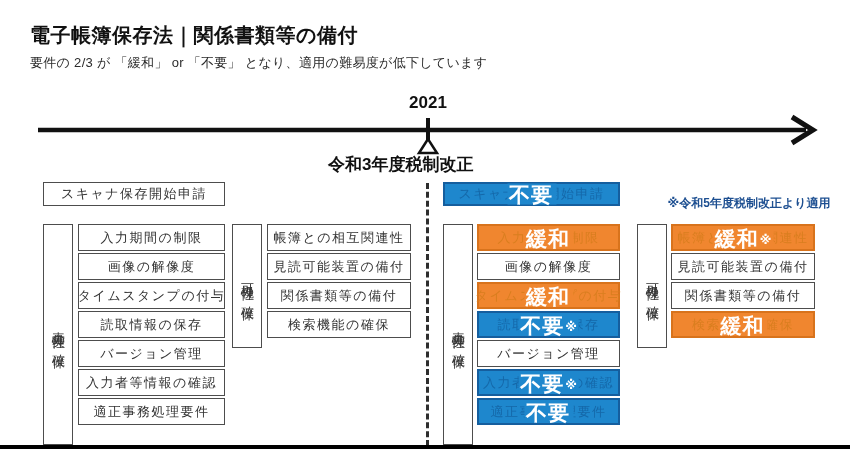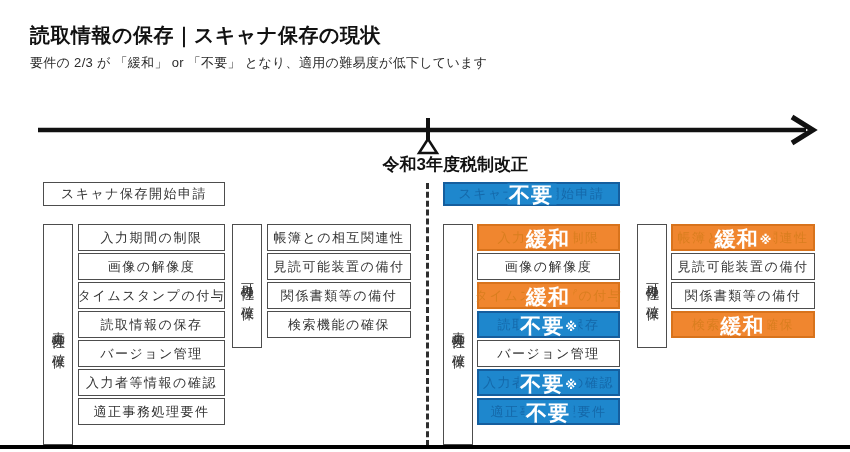--- a/index.html
+++ b/index.html
@@ -5,21 +5,21 @@
   html,body { margin:0; padding:0; background:#fff; }
   .canvas {
     position:relative; width:850px; height:452px; background:#ffffff;
     font-family:"Liberation Sans","DejaVu Sans",sans-serif; overflow:hidden;
   }
   .header { position:absolute; left:30px; top:22px; }
   .title { margin:0; font-size:20px; font-weight:bold; color:#111; letter-spacing:0.5px; }
   .subtitle { margin:5px 0 0; font-size:13px; color:#2b2b2b; letter-spacing:0.3px; }
 
   .year  { position:absolute; left:388px; top:93px;  width:80px;  text-align:center; font-weight:bold; font-size:17px; color:#111; }
-  .event { position:absolute; left:328px; top:153px; width:200px; text-align:right; font-weight:bold; font-size:17px; color:#111; }
+  .event { position:absolute; left:328px; top:153px; width:200px; text-align:left; font-weight:bold; font-size:17px; color:#111; }
   .note  { position:absolute; left:655px; top:195px; width:188px; text-align:center; font-weight:bold; font-size:12px; color:var(--note-text,#1d4f91); }
 
   .tl-svg { position:absolute; left:0; top:112px; }
 
   .divider { position:absolute; left:426px; top:183px; height:263px; width:0; border-left:3px dashed #2e2e2e; }
   .bottom-bar { position:absolute; left:0; top:445px; width:850px; height:4px; background:#000; }
 
   .box {
     position:relative; box-sizing:border-box; height:27px; flex:0 0 27px;
     background:#fff; border:1.4px solid #4d4d4d;
@@ -45,36 +45,38 @@
   .box.relaxed .status { background:var(--relaxed-fill,#f0862f); }
   .st-main { font-size:21px; line-height:1; letter-spacing:1px; }
   .st-suffix { font-size:12px; margin-left:1px; margin-top:5px; letter-spacing:0; }
 </style>
 </head>
 <body>
 
 <div class="canvas">
 
   <div class="header">
-    <h1 class="title">読取情報の保存｜スキャナ保存の現状</h1>
+    <h1 class="title">電子帳簿保存法｜関係書類等の備付</h1>
     <p class="subtitle">要件の 2/3 が 「緩和」 or 「不要」 となり、適用の難易度が低下しています</p>
   </div>
 
+  <div class="year">2021</div>
 
   <svg class="tl-svg" width="850" height="48" aria-hidden="true">
     <line x1="38" y1="18" x2="806" y2="18" stroke="#111" stroke-width="4.5"></line>
     <polyline points="792,5 813,18 792,31" fill="none" stroke="#111" stroke-width="5"></polyline>
     <line x1="428" y1="6" x2="428" y2="33" stroke="#111" stroke-width="4"></line>
     <polygon points="428,27 419,41 437,41" fill="#fff" stroke="#111" stroke-width="2.5"></polygon>
   </svg>
 
   <div class="event">令和3年度税制改正</div>
 
   <div class="divider"></div>
 
+  <div class="note">※令和5年度税制改正より適用</div>
 
   <div class="box top-box" style="left:43px; top:182px; width:182px;">スキャナ保存開始申請</div>
 
   <div class="vcol" style="left:43px; top:224px; height:221px;">真実性の確保</div>
 
   <div class="stack" style="left:78px; top:224px; width:147px;">
     <div class="box">入力期間の制限</div>
     <div class="box">画像の解像度</div>
     <div class="box">タイムスタンプの付与</div>
     <div class="box">読取情報の保存</div>

